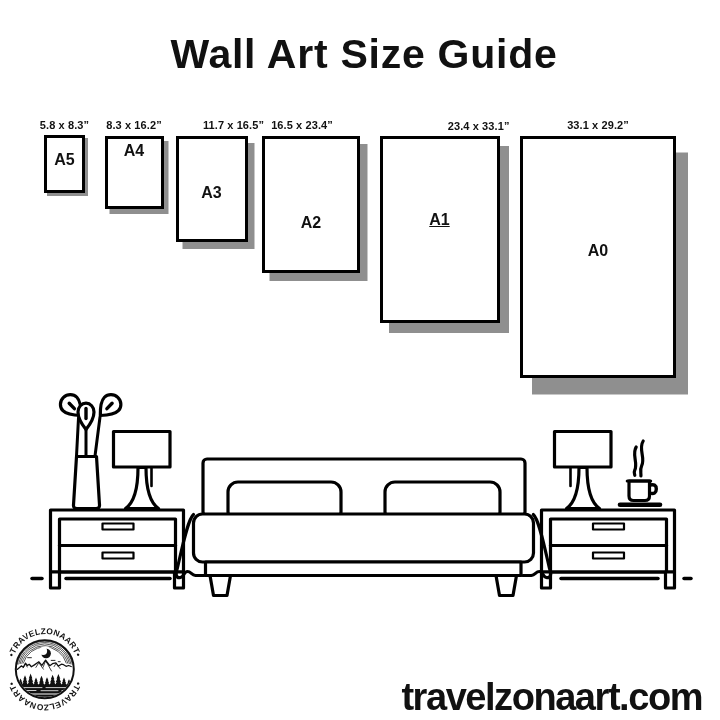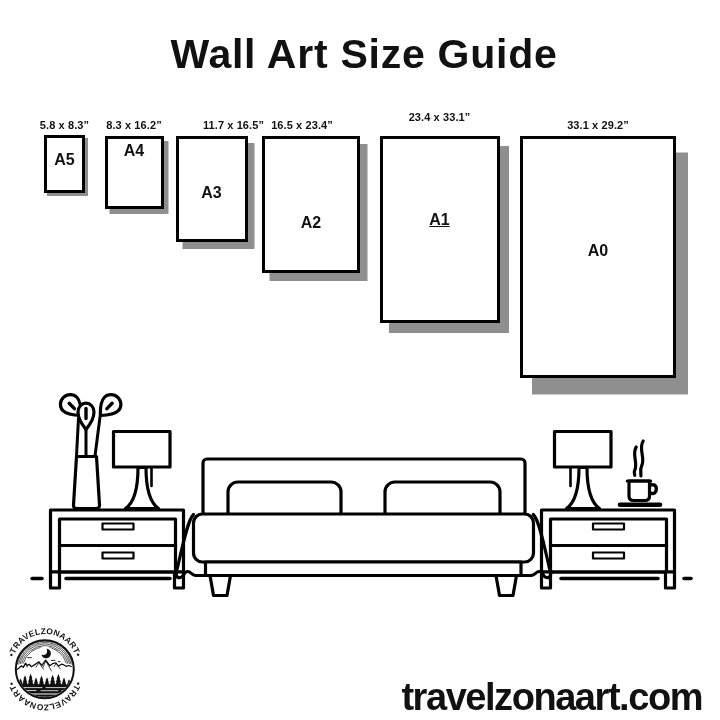--- a/index.html
+++ b/index.html
@@ -31,21 +31,21 @@
 <div class="paper" style="left:175.5px;top:135.5px;width:72.5px;height:106.5px;box-shadow:6.5px 7px 0 #8f8f8f;"></div>
 
 <div class="plabel" style="left:171.5px;top:184px;">A3</div>
 
 <div class="dim" style="left:232px;top:118.5px;">16.5 x 23.4”</div>
 
 <div class="paper" style="left:261.5px;top:135.5px;width:98.5px;height:137.5px;box-shadow:7.5px 8px 0 #8f8f8f;"></div>
 
 <div class="plabel" style="left:271px;top:189.5px;margin-top:24px;">A2</div>
 
-<div class="dim" style="left:369.5px;top:111px;">23.4 x 33.1”</div>
+<div class="dim" style="left:369.5px;top:120px;text-align:right;">23.4 x 33.1”</div>
 
 <div class="paper" style="left:379.5px;top:135.5px;width:120px;height:187px;box-shadow:9px 10px 0 #8f8f8f;"></div>
 
 <div class="plabel" style="left:399.5px;top:211px;text-decoration:underline;">A1</div>
 
 <div class="dim" style="left:528px;top:118.5px;">33.1 x 29.2”</div>
 
 <div class="paper" style="left:520px;top:135.5px;width:156px;height:242.5px;box-shadow:12px 16.5px 0 #8f8f8f;"></div>
 
 <div class="plabel" style="left:558px;top:241.5px;">A0</div>

